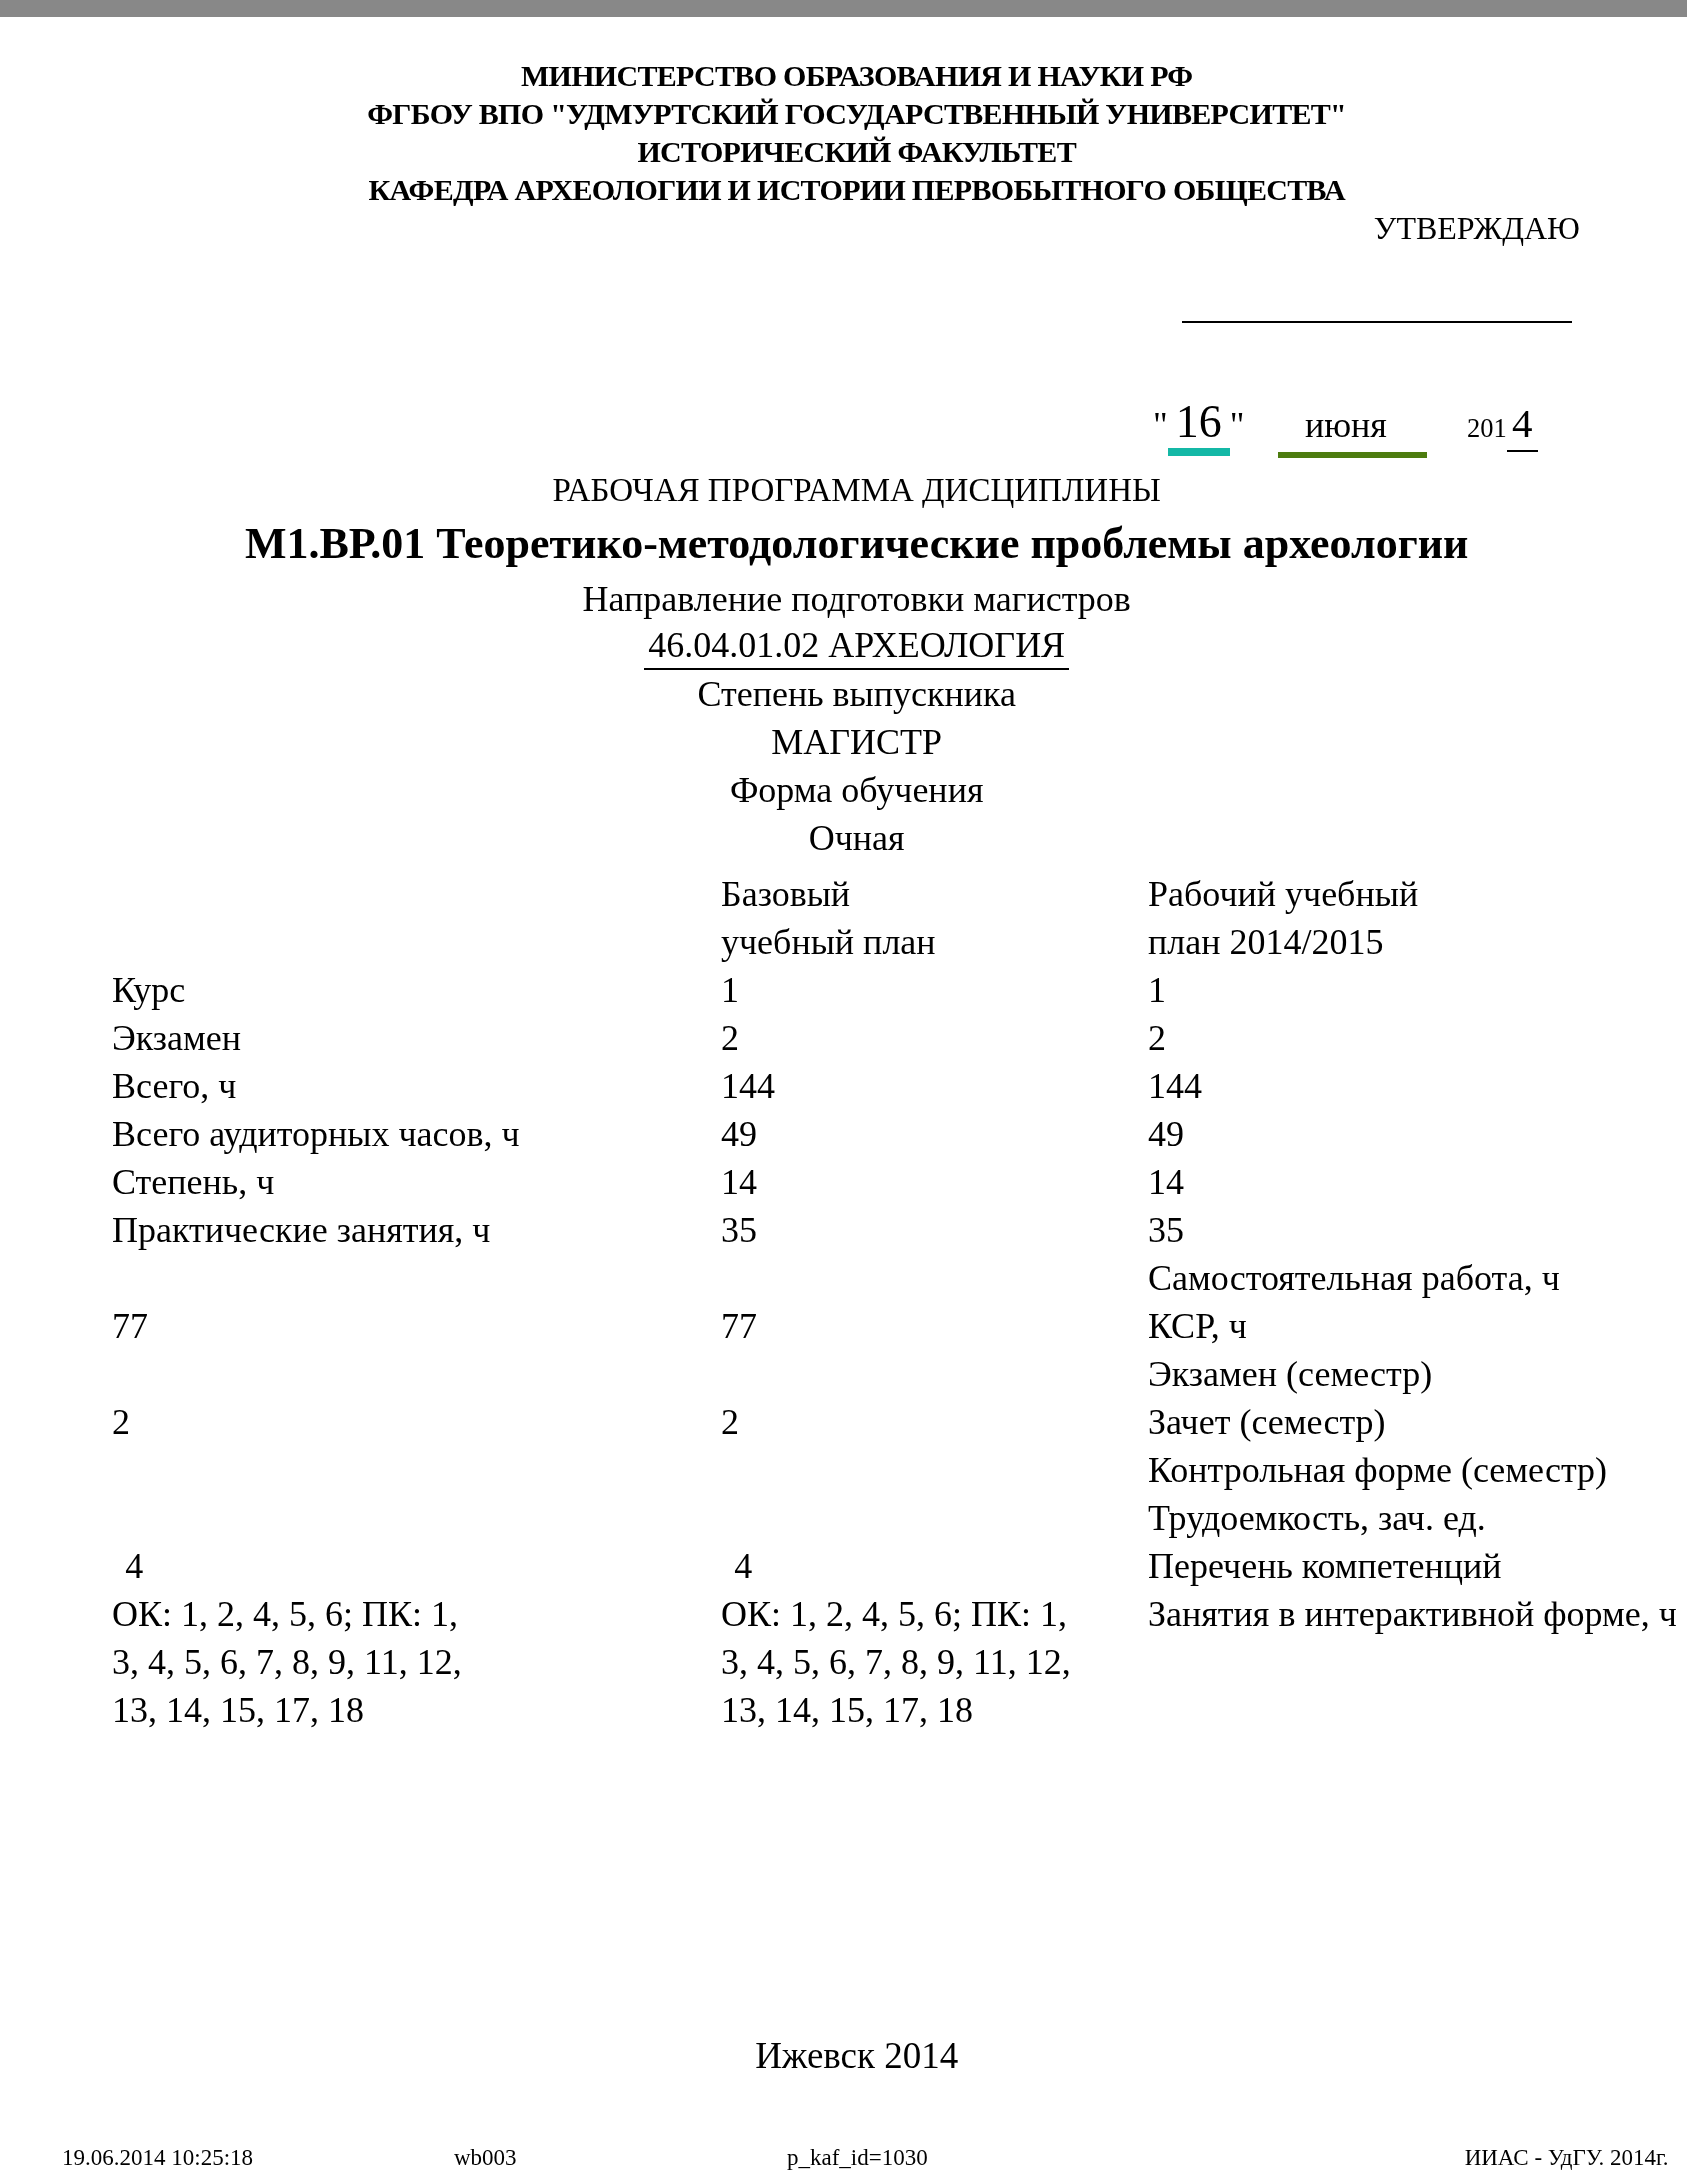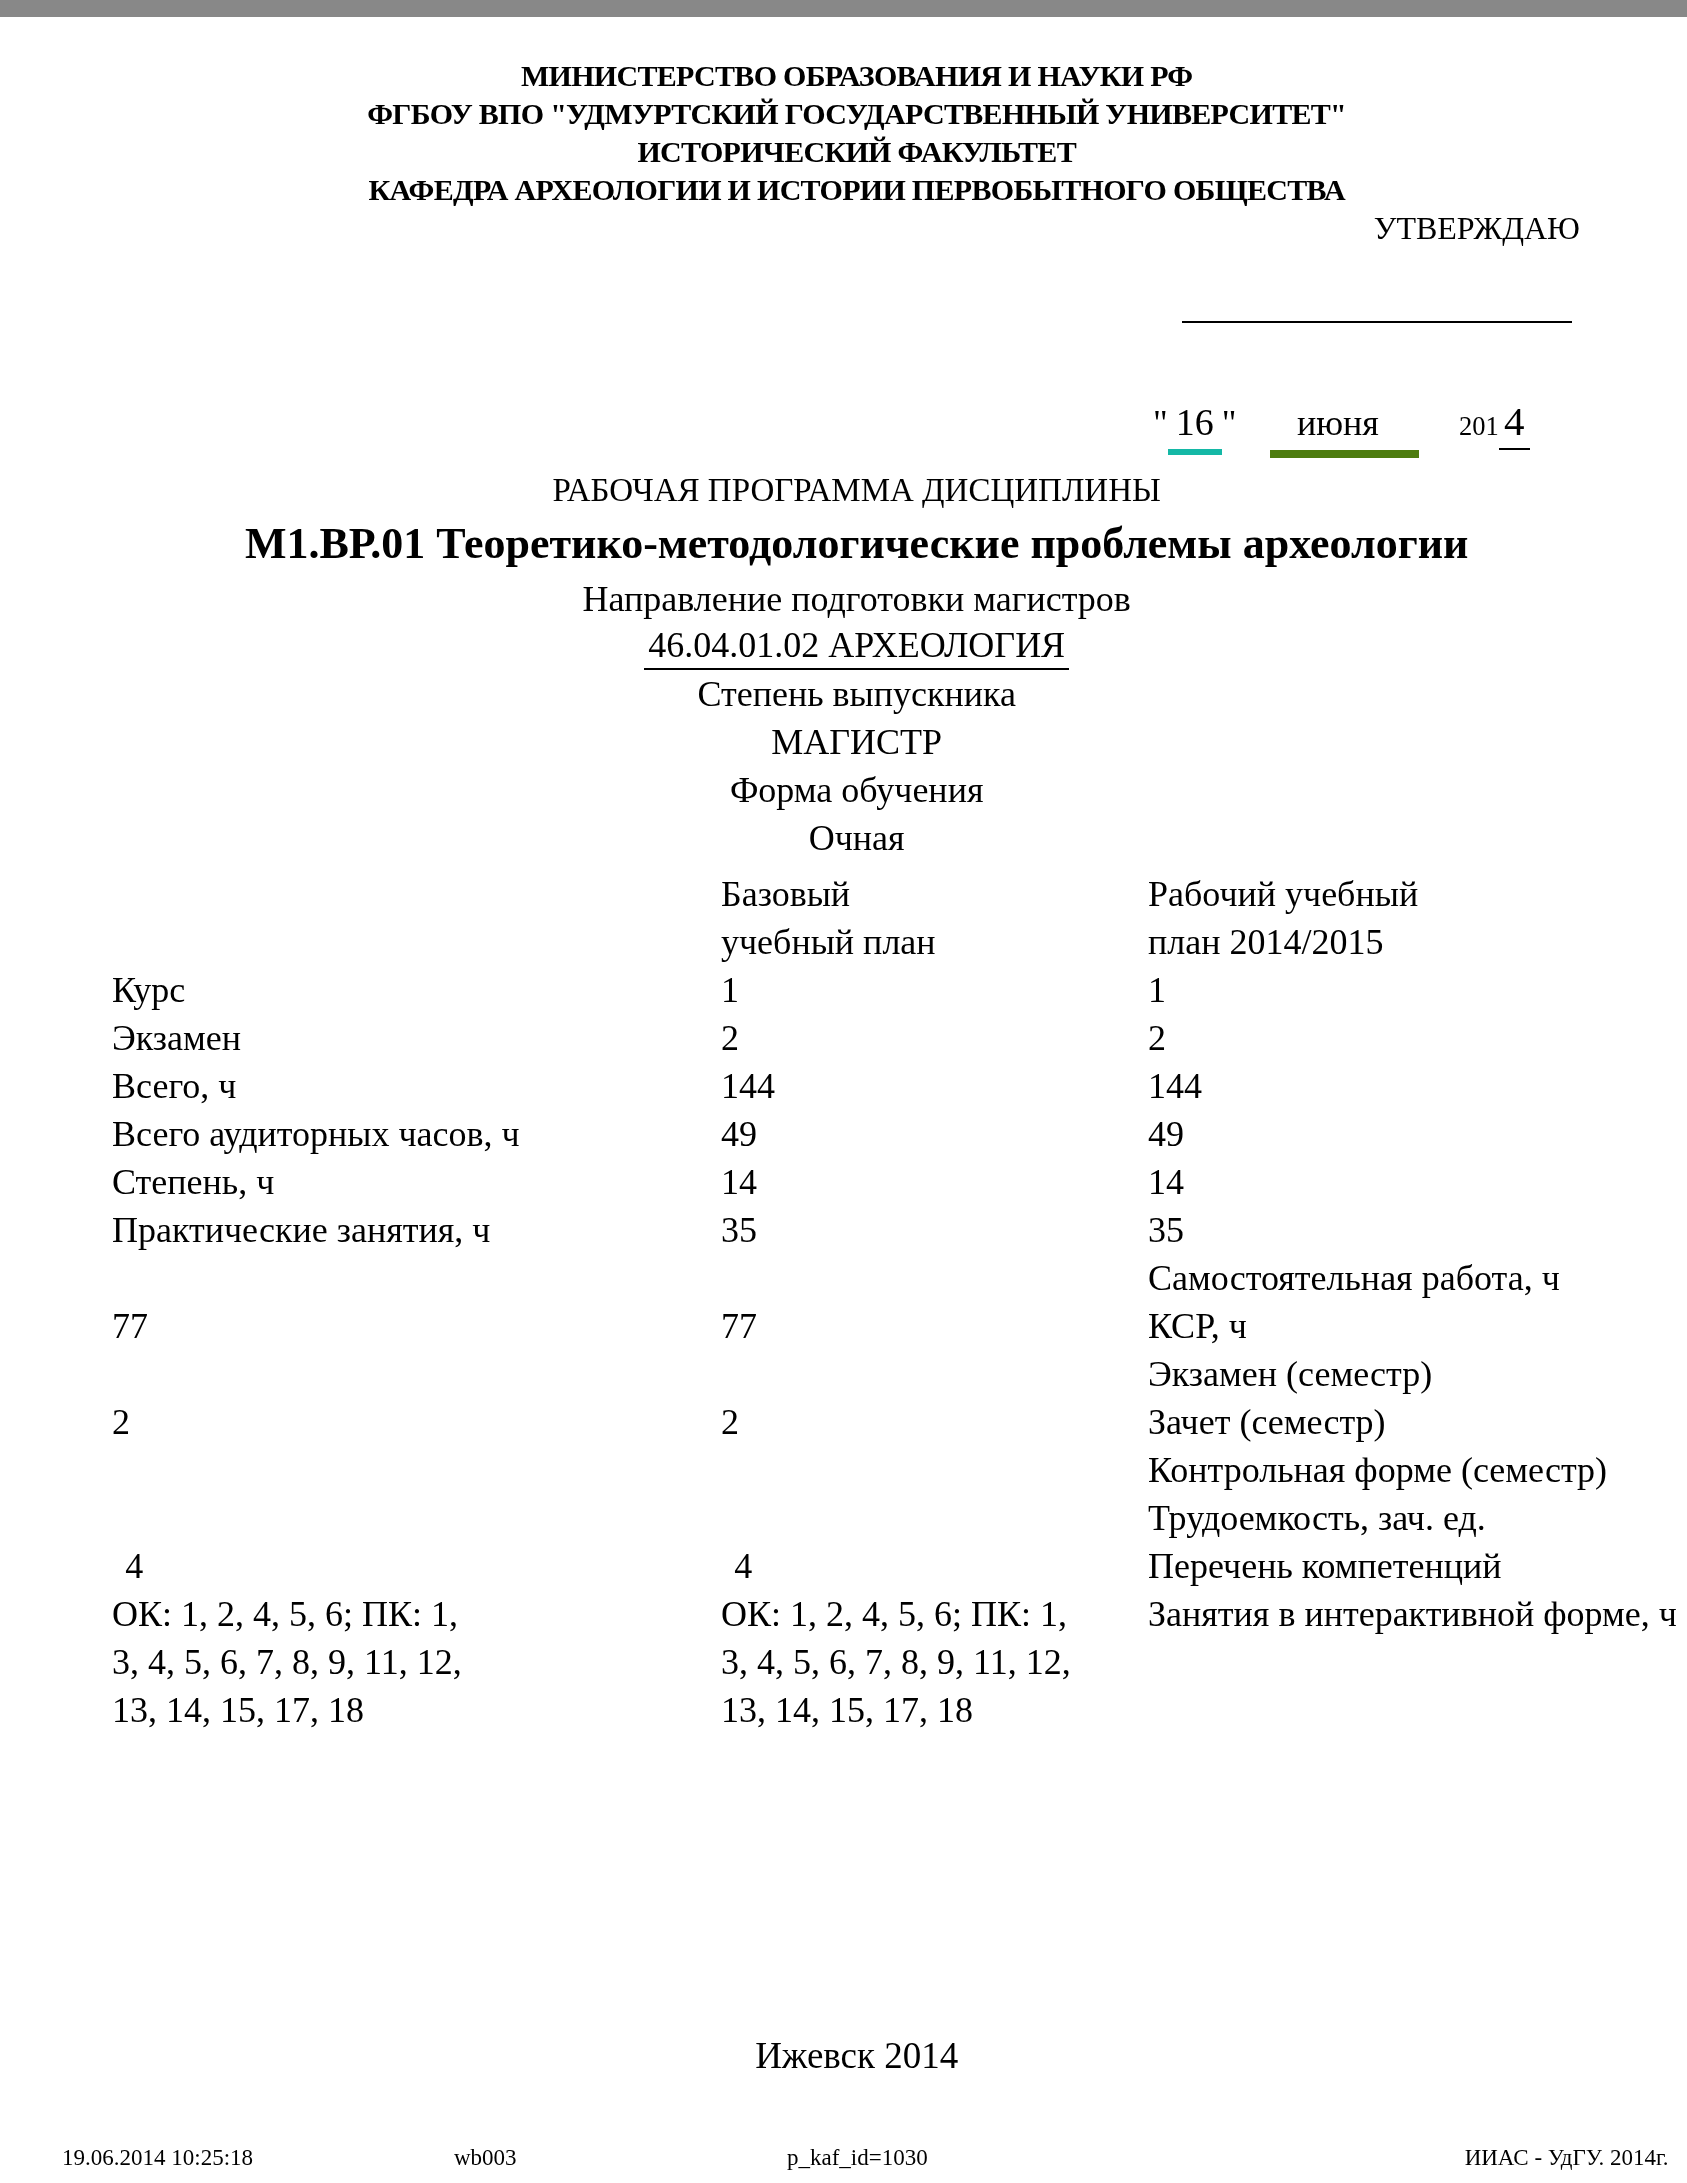--- a/index.html
+++ b/index.html
@@ -27,22 +27,22 @@
   .sig-line{
     position:absolute;top:304px;left:1182px;
     width:390px;height:0;border-top:2px solid #000;
   }
   .date-row{
     position:absolute;top:378px;left:1153px;
     white-space:nowrap;
   }
   .date-row span{display:inline-block;line-height:53px;vertical-align:baseline;}
   .dq{font-size:36px;}
-  .dday{font-size:38px;border-bottom:6px solid #14b8a6;padding:0 8px;}
-  .dmonth{font-size:36px;border-bottom:8px solid #4d7c0f;padding:0 40px 0 26.5px;margin-left:34px;}
+  .dday{font-size:46px;border-bottom:8px solid #14b8a6;padding:0 8px;}
+  .dmonth{font-size:36px;border-bottom:6px solid #4d7c0f;padding:0 40px 0 26.5px;margin-left:34px;}
   .dyprefix{font-size:26.5px;margin-left:40px;}
   .dysuffix{font-size:41px;border-bottom:2px solid #000;padding:0 5.3px;}
   .kicker{top:455px;font-size:33px;}
   .doc-title{top:499px;font-size:44px;font-weight:bold;line-height:56px;}
   .subtitle{top:561px;font-size:36px;}
   .code-line{top:607px;font-size:36px;}
   .code-line .u{border-bottom:2.6px solid #000;padding:0 4px 2.6px 4px;}
   .degree-label{top:656px;font-size:36px;}
   .degree-value{top:704px;font-size:36px;}
   .form-label{top:752px;font-size:36px;}

